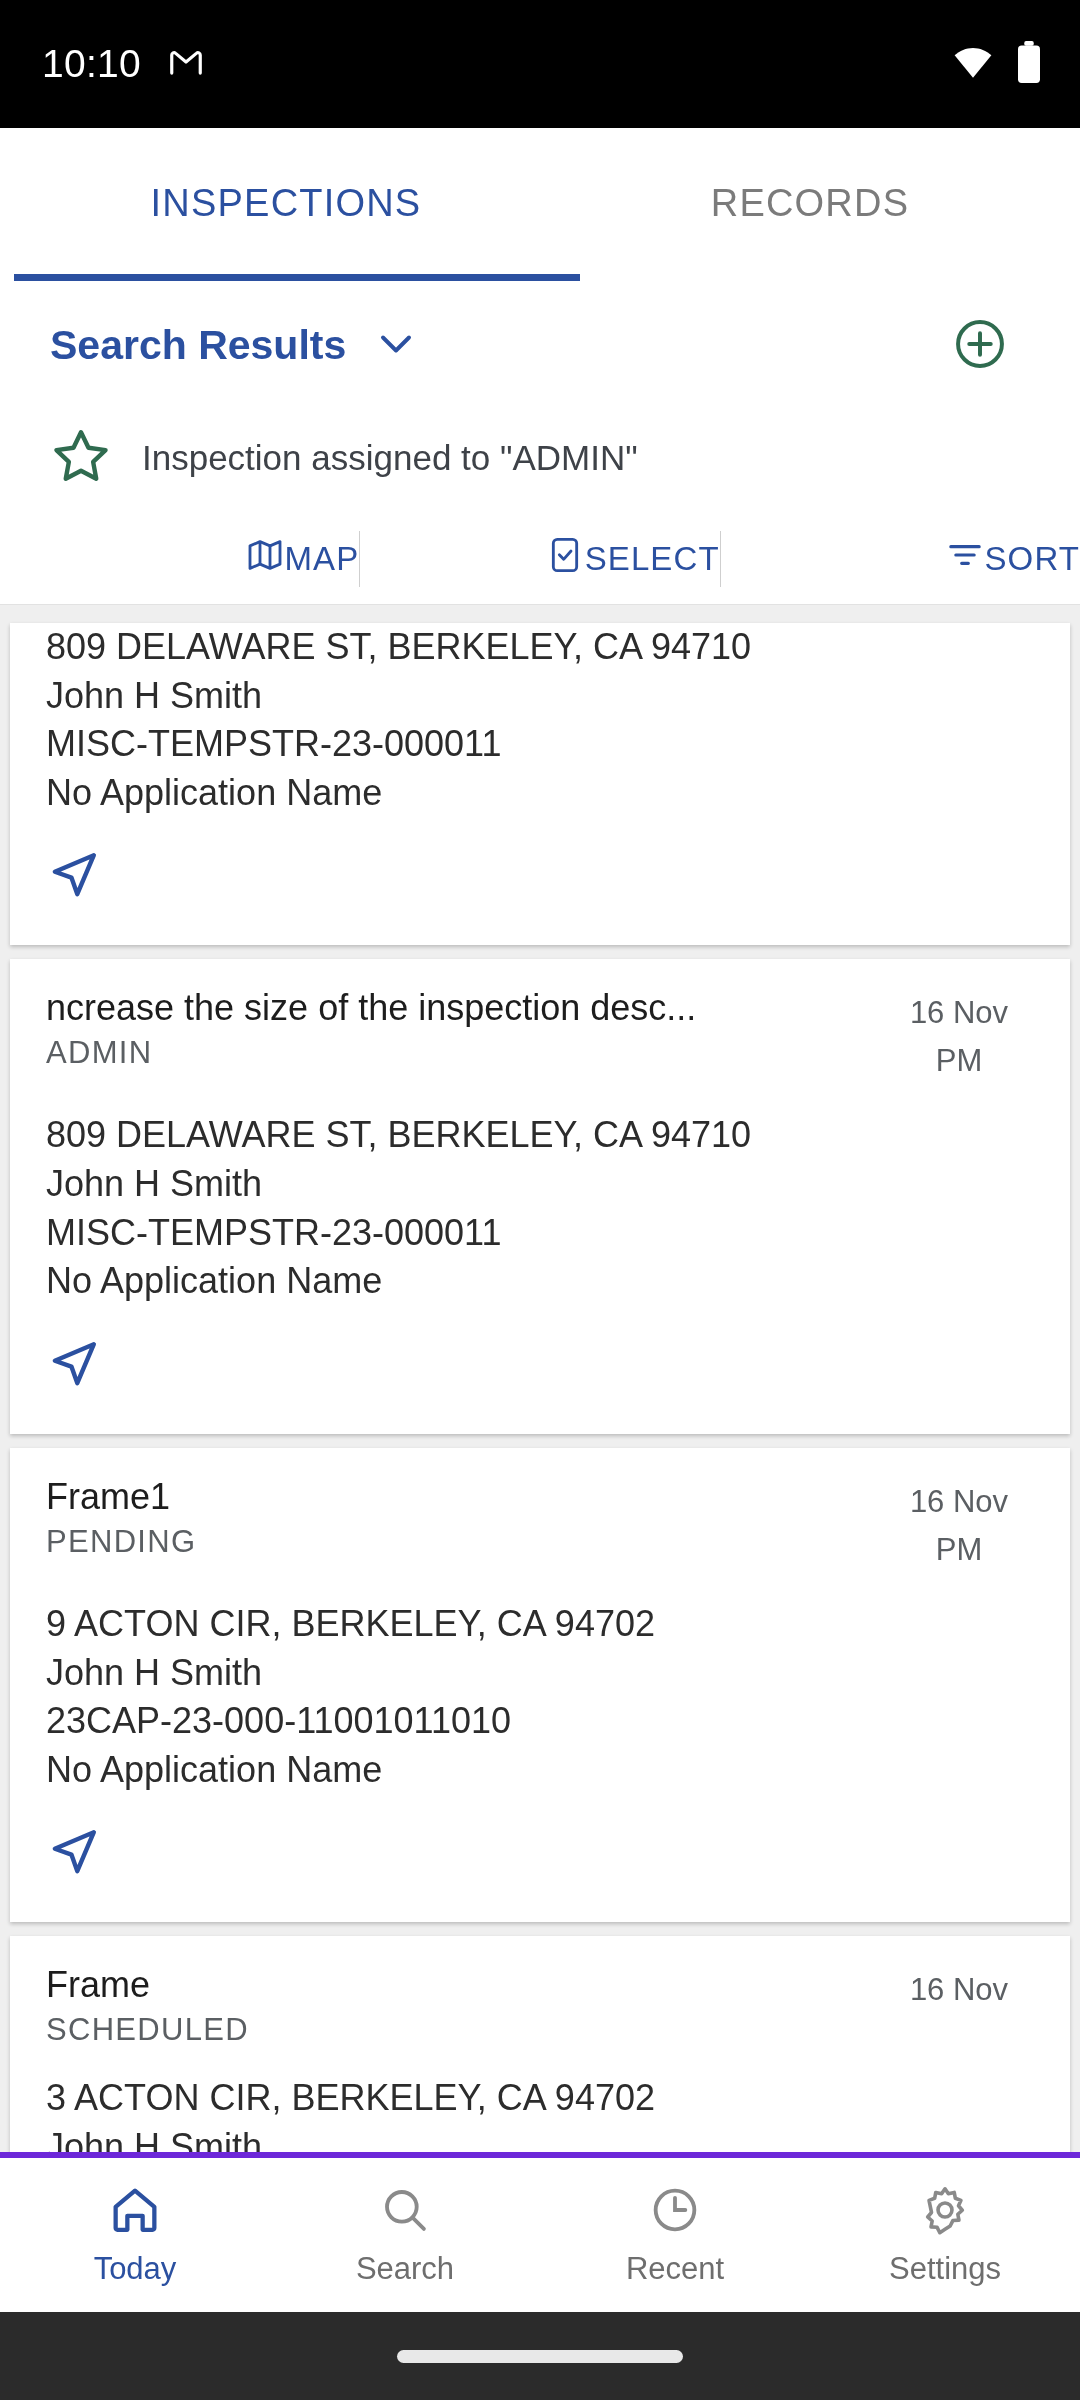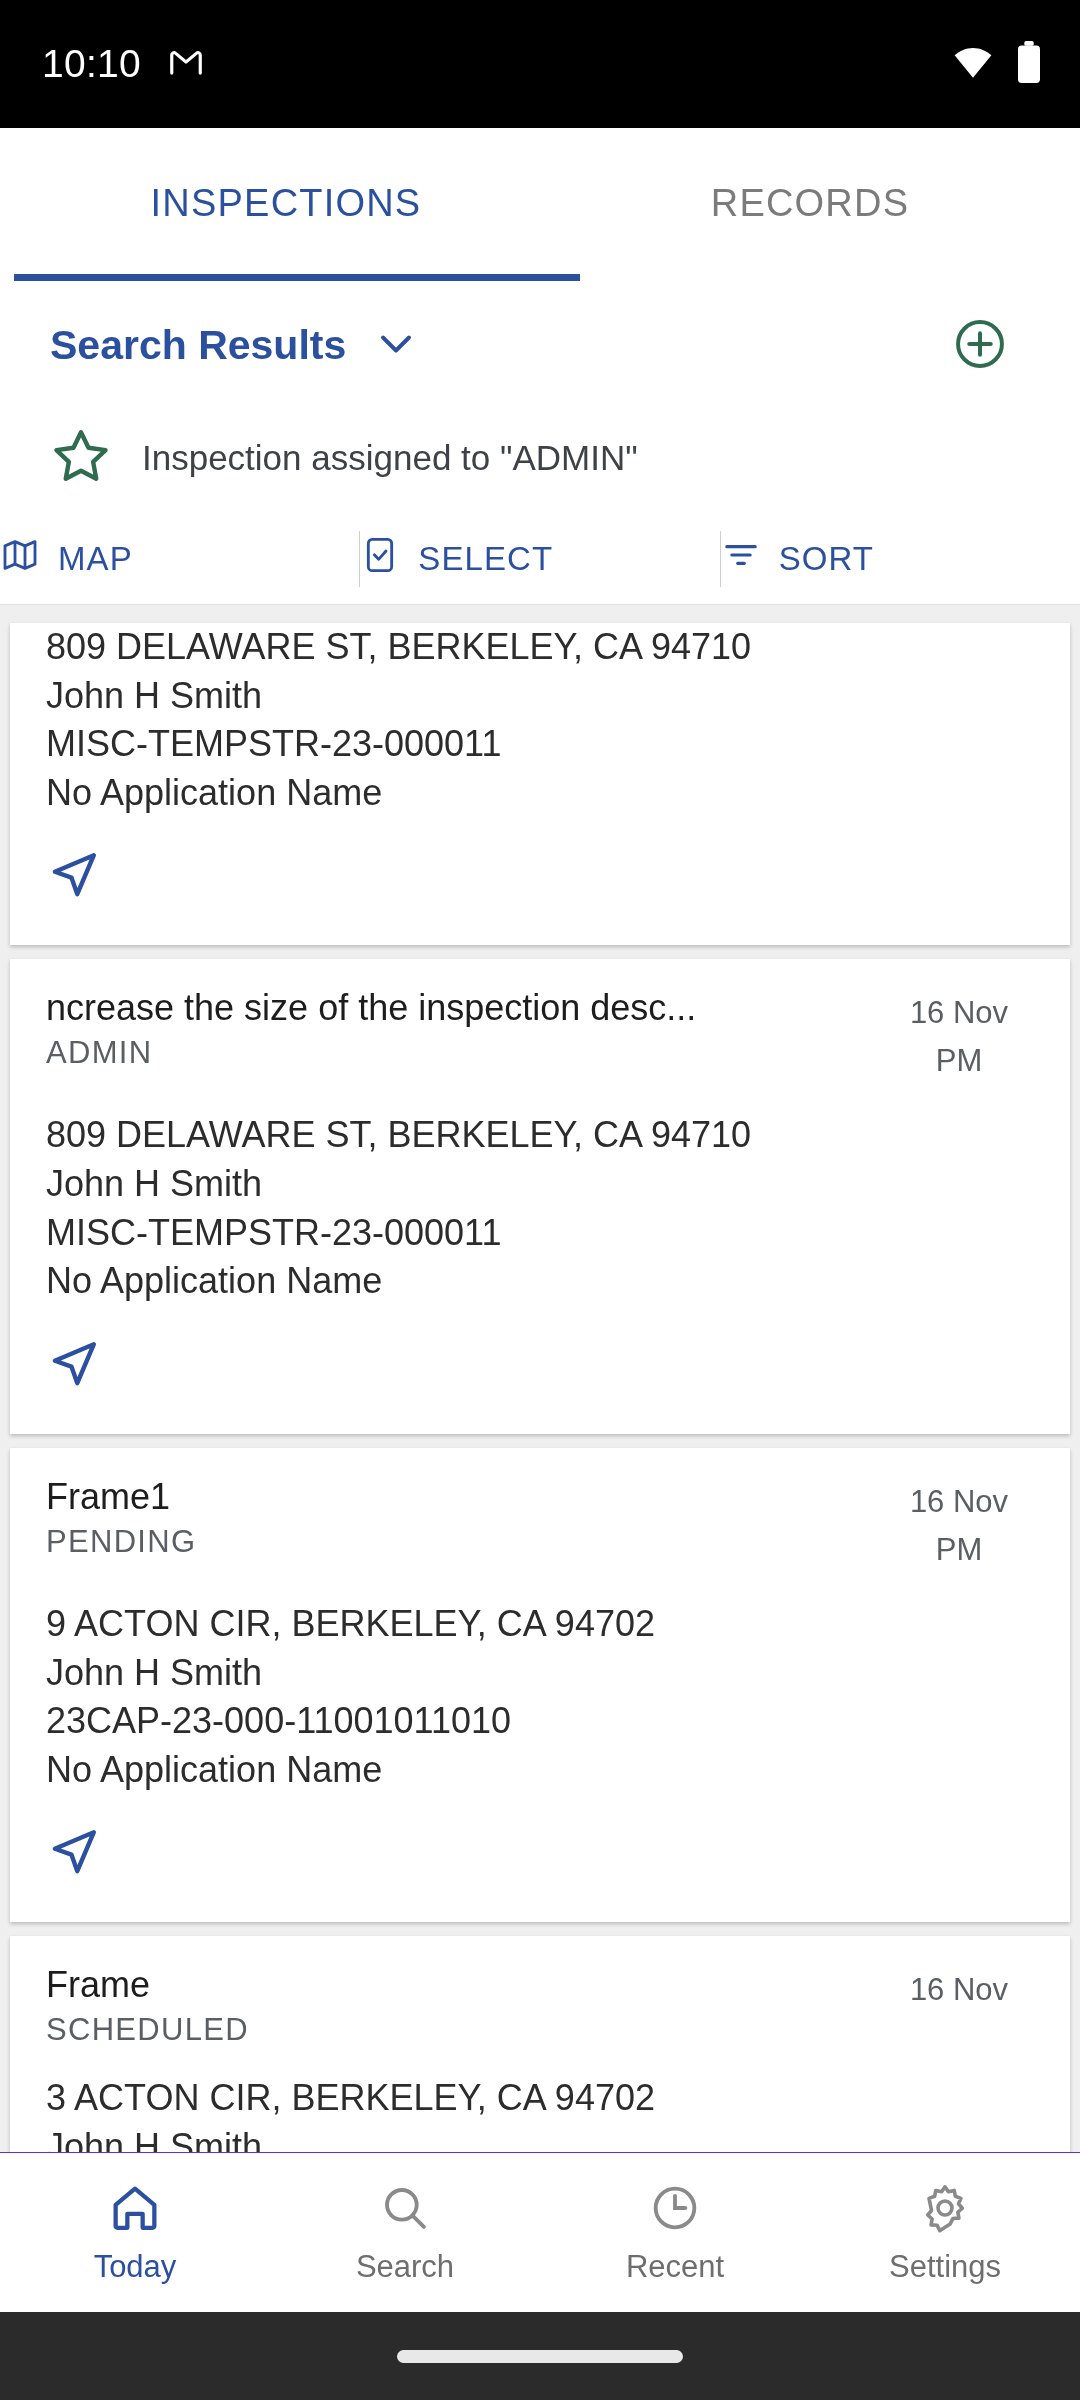--- a/index.html
+++ b/index.html
@@ -47,21 +47,21 @@
     flex:0 0 110px; display:flex; align-items:center; gap:30px; padding:0 50px;
   }
   .assigned-text { font-size:35px; color:#3e4248; }
 
   
   .toolbar {
     flex:0 0 92px; display:flex; align-items:center; background:#fff;
     border-bottom:1px solid #e2e2e2;
   }
   .tb-item {
-    flex:1 1 33.33%; display:flex; align-items:center; justify-content:flex-start; gap:18px;
+    flex:1 1 33.33%; display:flex; align-items:center; justify-content:flex-end; 
     color:#2B50A0; font-size:33px; letter-spacing:1.1px;
   }
   .tb-sep { width:1px; height:56px; background:#cfcfcf; }
 
   
   .list { flex:1 1 auto; background:#efefef; overflow:hidden; position:relative; }
   .card {
     background:#ffffff; margin:0 10px 14px 10px;
     box-shadow:0 2px 4px rgba(0,0,0,.22);
     padding:0 0 12px 0;
@@ -73,21 +73,21 @@
                 overflow:hidden; white-space:nowrap; text-overflow:ellipsis; }
   .card-status { font-size:31px; color:#5b5f63; letter-spacing:1.3px; margin-top:8px; }
   .card-date { text-align:center; font-size:31px; color:#5b5f63; line-height:1.55; min-width:150px; }
   .card-body { margin-top:26px; }
   .card-line { font-size:36px; color:#2c2c2c; line-height:1.35; }
   .card-nav { margin-top:30px; }
 
   
   .bottomnav {
     flex:0 0 160px; background:#ffffff; display:flex; align-items:center;
-    border-top:1px solid #6d28d9;
+    border-top:6px solid #6d28d9;
   }
   .bn-item {
     flex:1 1 25%; display:flex; flex-direction:column; align-items:center; justify-content:center; gap:6px;
     color:#6e6e6e; font-size:31px;
   }
   .bn-item.active { color:#2B50A0; }
 
   
   .gesture { flex:0 0 88px; background:#2b2b2b; display:flex; align-items:center; justify-content:center; }
   .gesture-pill { width:286px; height:13px; border-radius:8px; background:#e8e8e8; }

